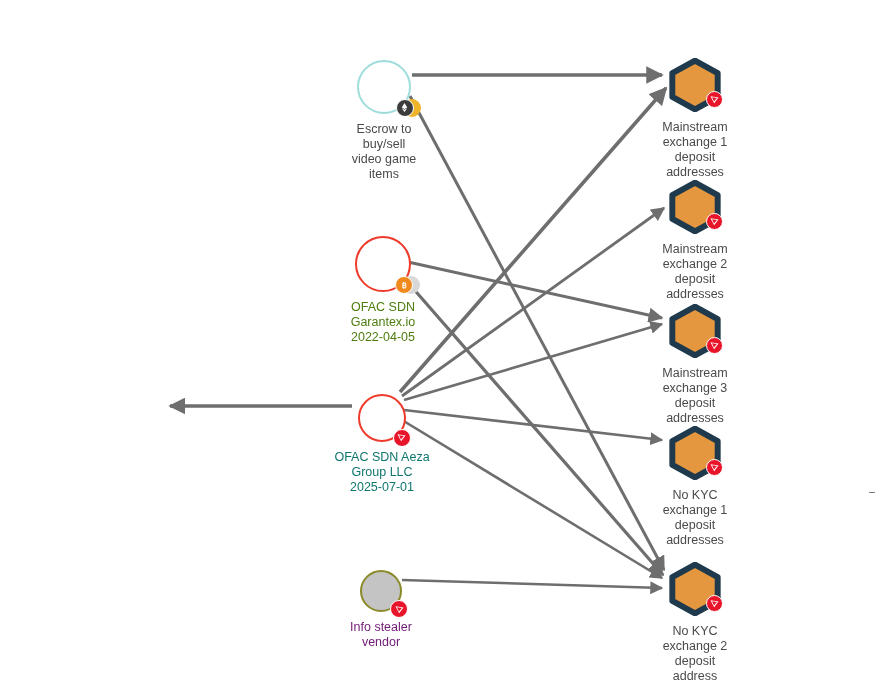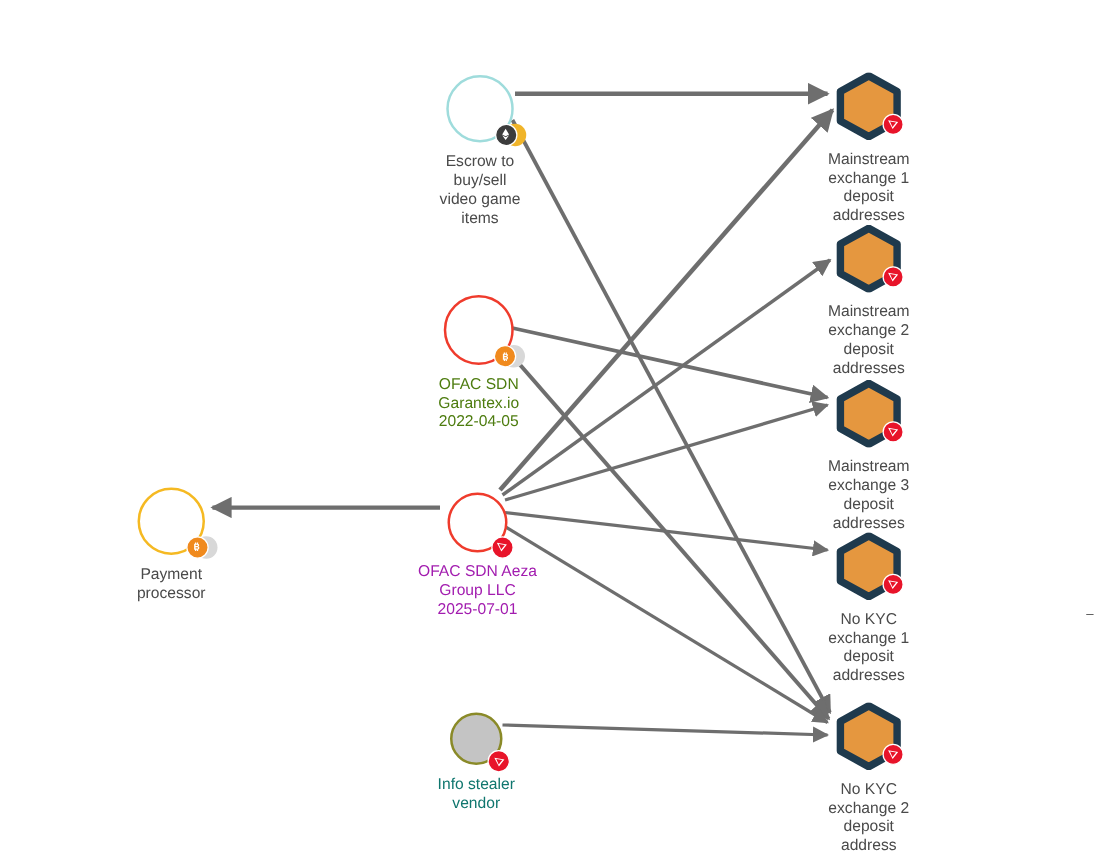--- a/index.html
+++ b/index.html
@@ -122,43 +122,32 @@
 Garantex.io
 2022-04-05</div>
       </div>
       <div class="node" style="left: 358px; top: 382px; width: 48px; height: 48px;">
         <div class="node-shape" style="width: 48px; height: 48px; border-radius: 50%; background: rgb(255, 255, 255); border: 2.5px solid rgb(239, 59, 44); box-sizing: border-box;"></div>
         <div class="badge" style="width: 18px; height: 18px; left: 34.56px; top: 34.56px; background: rgb(232, 20, 42); border: 1.5px solid rgb(255, 255, 255);">
           <svg width="11" height="11" viewBox="0 0 12 12">
             <path fill="#ffffff" d="M1.6 2.4 L10.4 3.9 L5.6 10.1 Z M3.3 3.5 L5.4 8.2 L8.6 4.3 Z"></path>
           </svg>
         </div>
-        <div class="node-label" style="width: 150px; left: -51px; top: 56px; color: #a21caf;">OFAC SDN Aeza
+        <div class="node-label" style="width: 150px; left: -51px; top: 56px; color: #0f766e;">OFAC SDN Aeza
 Group LLC
 2025-07-01</div>
-      </div>
-      <div class="node" style="left: 110px; top: 378px; width: 54px; height: 54px;">
-        <div class="node-shape" style="width: 54px; height: 54px; border-radius: 50%; background: rgb(255, 255, 255); border: 2.5px solid rgb(245, 185, 34); box-sizing: border-box;"></div>
-        <div class="crescent" style="width: 18px; height: 18px; left: 45.88px; top: 38.88px; background: rgb(216, 216, 216);"></div>
-        <div class="badge" style="width: 18px; height: 18px; left: 38.88px; top: 38.88px; background: rgb(240, 138, 30); border: 1.5px solid rgb(255, 255, 255);">
-          <svg width="11" height="11" viewBox="0 0 12 12">
-            <path fill="#ffffff" d="M4.4 2.2 h1.1 v1 h-1.1 z M6.1 2.2 h1 v1 h-1 z M3.6 3.2 h2.9 q1.5 0 1.5 1.3 q0 .9-.8 1.2 q1 .25 1 1.3 q0 1.5-1.8 1.5 h-2.8 z M4.9 4.2 v1.1 h1.3 q.6 0 .6-.55 q0-.55-.6-.55 z M4.9 6.3 v1.2 h1.5 q.7 0 .7-.6 q0-.6-.7-.6 z M4.4 8.5 h1.1 v1 h-1.1 z M6.1 8.5 h1 v1 h-1 z"></path>
-          </svg>
-        </div>
-        <div class="node-label" style="width: 150px; left: -48px; top: 62px; color: rgb(74, 74, 74);">Payment
-processor</div>
       </div>
       <div class="node" style="left: 360px; top: 558px; width: 42px; height: 42px;">
         <div class="node-shape" style="width: 42px; height: 42px; border-radius: 50%; background: rgb(196, 196, 196); border: 2.5px solid rgb(138, 138, 40); box-sizing: border-box;"></div>
         <div class="badge" style="width: 18px; height: 18px; left: 30.24px; top: 30.24px; background: rgb(232, 20, 42); border: 1.5px solid rgb(255, 255, 255);">
           <svg width="11" height="11" viewBox="0 0 12 12">
             <path fill="#ffffff" d="M1.6 2.4 L10.4 3.9 L5.6 10.1 Z M3.3 3.5 L5.4 8.2 L8.6 4.3 Z"></path>
           </svg>
         </div>
-        <div class="node-label" style="width: 150px; left: -54px; top: 50px; color: #0f766e;">Info stealer
+        <div class="node-label" style="width: 150px; left: -54px; top: 50px; color: #701a75;">Info stealer
 vendor</div>
       </div>
       <div class="node" style="left: 668px; top: 46px; width: 54px; height: 54px;">
         <svg class="node-shape" width="54" height="54" viewBox="0 0 100 100">
           <polygon points="50,5 92,28 92,72 50,95 8,72 8,28" fill="#e5973f" stroke="#1f3a4d" stroke-width="11" stroke-linejoin="round"></polygon>
         </svg>
         <div class="badge" style="width: 17px; height: 17px; left: 37.8px; top: 33.48px; background: rgb(232, 20, 42); border: 1.5px solid rgb(255, 255, 255);">
           <svg width="11" height="11" viewBox="0 0 12 12">
             <path fill="#ffffff" d="M1.6 2.4 L10.4 3.9 L5.6 10.1 Z M3.3 3.5 L5.4 8.2 L8.6 4.3 Z"></path>
           </svg>

